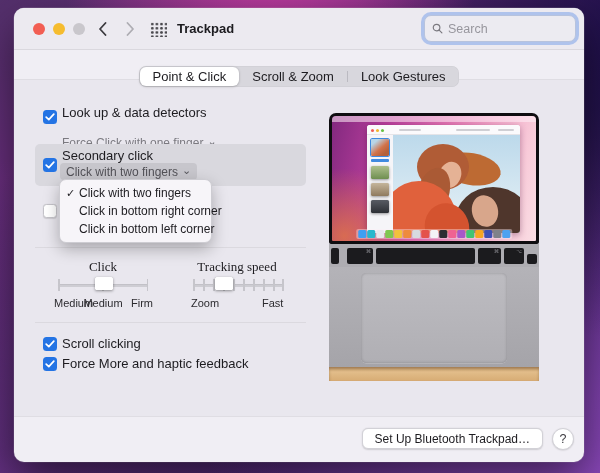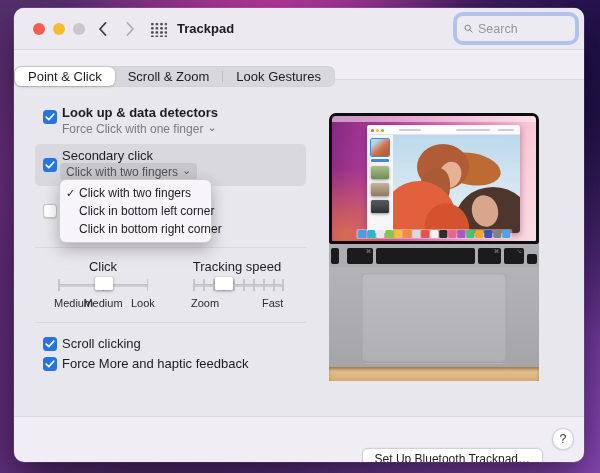--- a/index.html
+++ b/index.html
@@ -26,32 +26,32 @@
   .traffic { position:absolute; top:15px; width:12px; height:12px; border-radius:50%; }
   .t-red { left:19px; background:#f25e53; }
   .t-yellow { left:39px; background:#f5bc2f; }
   .t-gray { left:59px; background:#c9c7cc; }
   .navbtn { position:absolute; top:11px; width:20px; height:20px; display:flex; align-items:center; justify-content:center; }
   .nav-back { left:78px; } .nav-fwd { left:106px; }
   .gridbtn { position:absolute; left:136px; top:14px; width:17px; height:15px;
     background-image:radial-gradient(circle,#4a494e 1.15px, rgba(0,0,0,0) 1.4px);
     background-size:4.6px 4.2px; background-position:0 0; }
   .win-title { position:absolute; left:163px; top:13px; font-size:13px; font-weight:700; color:#1c1b1f; }
-  .search { position:absolute; right:8px; top:7px; width:120px; height:27px;
+  .search { position:absolute; right:8px; top:7px; width:152px; height:27px;
     background:#ecebf1; border:1px solid #b7c3dd; border-radius:7px;
     box-shadow:0 0 0 3px rgba(125,162,233,.55);
     display:flex; align-items:center; padding:0 7px; gap:5px; }
   .search input { border:none; outline:none; background:transparent; width:90px;
     font-family:inherit; font-size:12.5px; color:#333; }
   .search input::placeholder { color:#97969d; }
 
   
   .pane { position:absolute; left:0; right:0; top:71px; height:338px;
     background:#e9e7ee; border-top:1px solid #dfdde3; border-bottom:1px solid #dfdde3; }
-  .tabs { position:absolute; left:0; right:0; top:58px; display:flex; justify-content:flex-start; z-index:6; }
+  .tabs { position:absolute; left:0; right:0; top:58px; display:flex; justify-content:center; z-index:6; }
   .seg-control { display:flex; align-items:stretch; background:#d8d7dd; border-radius:7px; padding:1px; height:21px;
     box-shadow:inset 0 0 0 .5px rgba(0,0,0,.05); }
   .seg { padding:0 13px; font-size:13px; line-height:19px; color:#1d1c20; border-radius:6px; white-space:nowrap; }
   .seg.sel { background:#fff; box-shadow:0 .5px 2.5px rgba(0,0,0,.28); }
   .seg-sep { width:1px; background:#bbbac1; margin:4px 0; }
 
   
   .cb { position:absolute; width:14px; height:14px; border-radius:3.5px; }
   .cb.on { background:#2474e4; display:flex; align-items:center; justify-content:center; }
   .cb.off { background:#fff; border:.5px solid #c4c3c9; box-shadow:0 .5px 1px rgba(0,0,0,.12); }
@@ -64,38 +64,38 @@
   .pill .chev { color:#58575d; }
 
   
   .menu { position:absolute; left:45px; top:171px; width:153px; z-index:10;
     background:#f7f5f9; border:1px solid #cdccd2; border-radius:7px; padding:4px 0;
     box-shadow:0 6px 16px rgba(0,0,0,.28); }
   .menu-item { height:18px; line-height:18px; font-size:12px; color:#1d1c20; padding-left:19px; position:relative; white-space:nowrap; }
   .menu-item .mi-check { position:absolute; left:6px; top:0; font-size:11px; }
 
   
-  .slider-title { position:absolute; font-size:13px; color:#1d1c20; text-align:center; }
+  .slider-title { position:absolute; font-size:13px; color:#1d1c20; text-align:center;font-family:Liberation Serif, serif; }
   .slider { position:absolute; height:18px; }
   .track { position:absolute; left:0; right:0; top:8px; height:3px; background:#cfced4; border-radius:2px;
     box-shadow:inset 0 .5px 1px rgba(0,0,0,.12); }
   .tick { position:absolute; top:3px; width:1.5px; height:12px; background:#c6c5cb; }
   .thumb { position:absolute; top:1px; width:16px; height:16px; border-radius:50%; background:#fff;
     box-shadow:0 1px 3px rgba(0,0,0,.4), 0 0 .5px rgba(0,0,0,.25); }
   .tick-lbl { position:absolute; font-size:11px; color:#2c2b2f; }
   .divider { position:absolute; left:21px; width:271px; height:1px; background:#dbd9df; }
 
   
   .desc { position:absolute; left:48px; top:366px; width:252px; font-size:11.5px; line-height:1.4; color:#85848a; }
 
   
   .btn { position:absolute; height:21px; background:#fff; border:.5px solid #d2d1d7; border-radius:6px;
     font-size:12px; color:#1d1c20; display:flex; align-items:center; justify-content:center;
     box-shadow:0 .5px 1.5px rgba(0,0,0,.15); font-family:inherit; }
-  .setup-btn { right:41px; top:440px; padding:0 12px; }
+  .setup-btn { right:41px; top:420px; padding:0 12px; }
   .help-btn { right:10px; top:419.5px; width:22px; height:22px; border-radius:50%; font-size:12.5px; color:#3c3b40; }
 
   
   .preview { position:absolute; left:308px; top:80px; width:256px; height:300px; background:#e9e7ee; }
   .laptop { position:absolute; left:7px; top:25px; width:210px; }
   .screen { position:relative; width:210px; height:131px; background:#0e0d10; border-radius:7px 7px 2px 2px; padding:3px; overflow:hidden; }
   .screen-in { position:relative; width:100%; height:100%; border-radius:4px 4px 1px 1px; overflow:hidden;
     background:
       radial-gradient(circle at 6% 96%, rgba(228,120,66,.8) 0%, rgba(228,120,66,0) 30%),
       linear-gradient(103deg,#82297f 0%,#b63d9a 24%,#e072b0 50%,#f1a4c7 70%,#f8cbd9 88%,#fadfe5 100%); }
@@ -168,22 +168,22 @@
       <div class="seg-sep"></div>
       <div class="seg">Look Gestures</div>
     </div>
   </div>
 
   <div class="cb on" style="left:29px; top:102px;">
     <svg width="10" height="8" viewBox="0 0 10 8">
       <path d="M1.2 4.2 L3.8 6.6 L8.8 1.2" stroke="#fff" stroke-width="1.7" fill="none" stroke-linecap="round" stroke-linejoin="round"></path>
     </svg>
   </div>
-  <div class="lbl" style="left:48px; top:97px;font-weight:bold;">Look up &amp; data detectors</div>
-  <div class="sub" style="left:48px; top:114px;">
+  <div class="lbl" style="left:48px; top:97px;">Look up &amp; data detectors</div>
+  <div class="sub" style="left:48px; top:128px;">
     <span>Force Click with one finger</span>
     <span class="chev">⌄</span>
   </div>
 
   <div class="hl-row"></div>
   <div class="cb on" style="left:29px; top:150px;">
     <svg width="10" height="8" viewBox="0 0 10 8">
       <path d="M1.2 4.2 L3.8 6.6 L8.8 1.2" stroke="#fff" stroke-width="1.7" fill="none" stroke-linecap="round" stroke-linejoin="round"></path>
     </svg>
   </div>
@@ -194,40 +194,40 @@
   </div>
 
   <div class="cb off" style="left:29px; top:196px;"></div>
 
   <div class="menu">
     <div class="menu-item">
       <span class="mi-check">✓</span>
       <span>Click with two fingers</span>
     </div>
     <div class="menu-item">
+      <span>Click in bottom right corner</span>
+    </div>
+    <div class="menu-item">
       <span>Click in bottom left corner</span>
-    </div>
-    <div class="menu-item">
-      <span>Click in bottom right corner</span>
     </div>
   </div>
 
   <div class="divider" style="top:239px;"></div>
 
   <div class="slider-title" style="left:44px; width:90px; top:251px;">Click</div>
   <div class="slider" style="left:44px; top:268px; width:90px;">
     <div class="track"></div>
     <div class="tick" style="left:0;"></div>
     <div class="tick" style="left:44px;"></div>
     <div class="tick" style="left:88.5px;"></div>
     <div class="thumb" style="left:calc(50% - 8px);"></div>
   </div>
   <div class="tick-lbl" style="left:40px; top:289px;">Medium</div>
   <div class="tick-lbl" style="left:68px; top:289px; width:42px; text-align:center;">Medium</div>
-  <div class="tick-lbl" style="left:117px; top:289px;">Look</div>
+  <div class="tick-lbl" style="left:117px; top:289px;">Firm</div>
 
   <div class="slider-title" style="left:168px; width:110px; top:251px;">Tracking speed</div>
   <div class="slider" style="left:179px; top:268px; width:91px;">
     <div class="track"></div>
     <div class="tick" style="left:0%;"></div>
     <div class="tick" style="left:11%;"></div>
     <div class="tick" style="left:22%;"></div>
     <div class="tick" style="left:33%;"></div>
     <div class="tick" style="left:44%;"></div>
     <div class="tick" style="left:55%;"></div>

